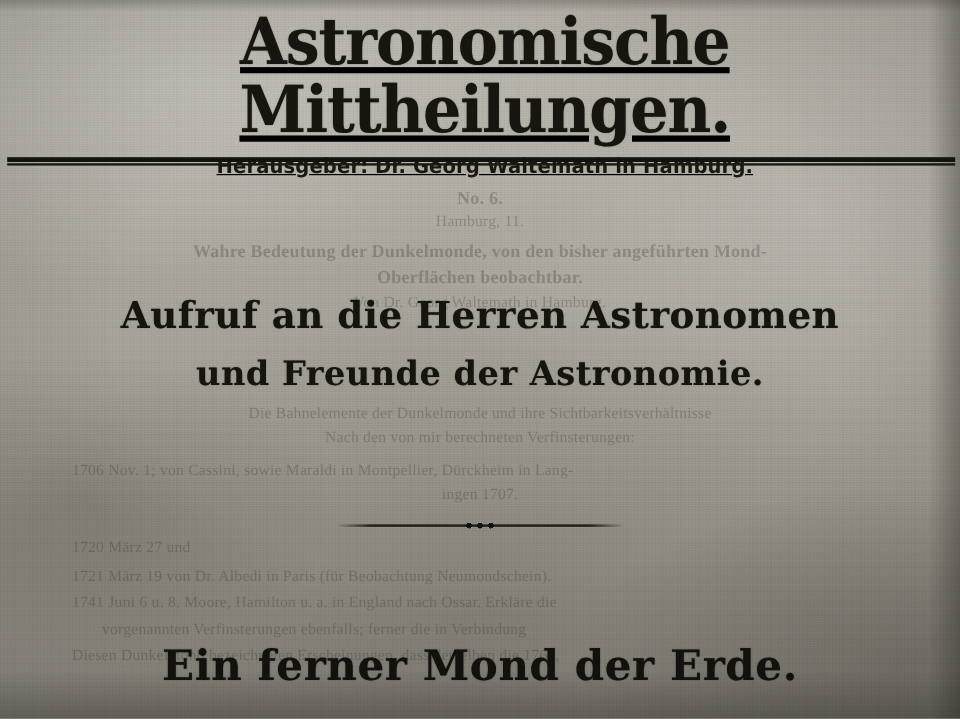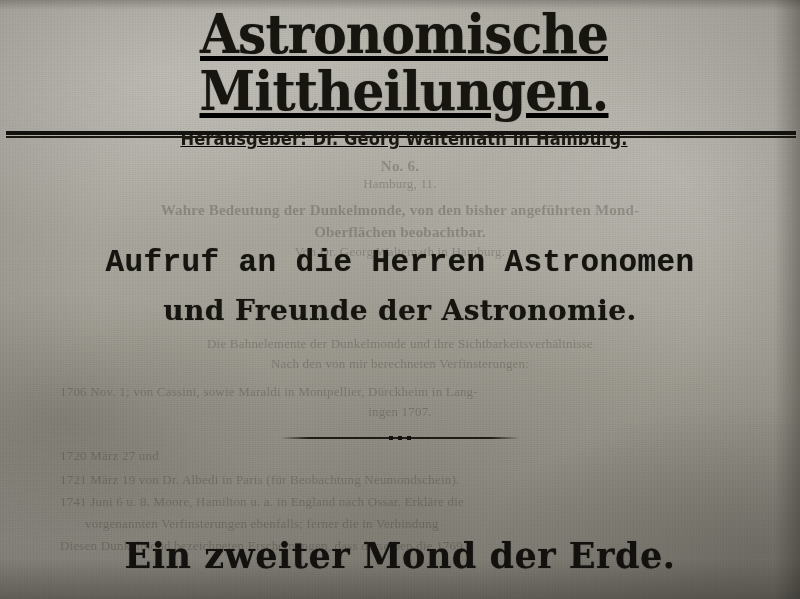--- a/index.html
+++ b/index.html
@@ -121,21 +121,20 @@
     width: 100%;
     text-align: center;
     font-family: "DejaVu Serif", serif;
     font-weight: bold;
     color: #16140f;
   }
   .appeal-l1 {
     font-size: 31px;
     letter-spacing: 0.4px;
     text-shadow: 0 0 1px rgba(0,0,0,0.4);
-    font-family: Liberation Mono, monospace;
   }
   .appeal-l2 {
     font-size: 28px;
     margin-top: 14px;
     letter-spacing: 0.4px;
     text-shadow: 0 0 1px rgba(0,0,0,0.4);
   }
 
   .ornament {
     position: absolute;
@@ -235,21 +234,21 @@
     <div class="appeal">
       <div class="appeal-l1">Aufruf an die Herren Astronomen</div>
       <div class="appeal-l2">und Freunde der Astronomie.</div>
     </div>
 
     <div class="ornament">
       <div class="bar"></div>
       <div class="diamond"></div>
     </div>
 
-    <div class="headline2">Ein zweiter Mond der Erde.</div>
+    <div class="headline2">Ein ferner Mond der Erde.</div>
   </div>
 
   <div class="grain"></div>
   <div class="vignette"></div>
   <div class="edge-dark-t"></div>
   <div class="edge-dark-r"></div>
   <div class="edge-dark-b"></div>
 </div>
 
 </body></html>

